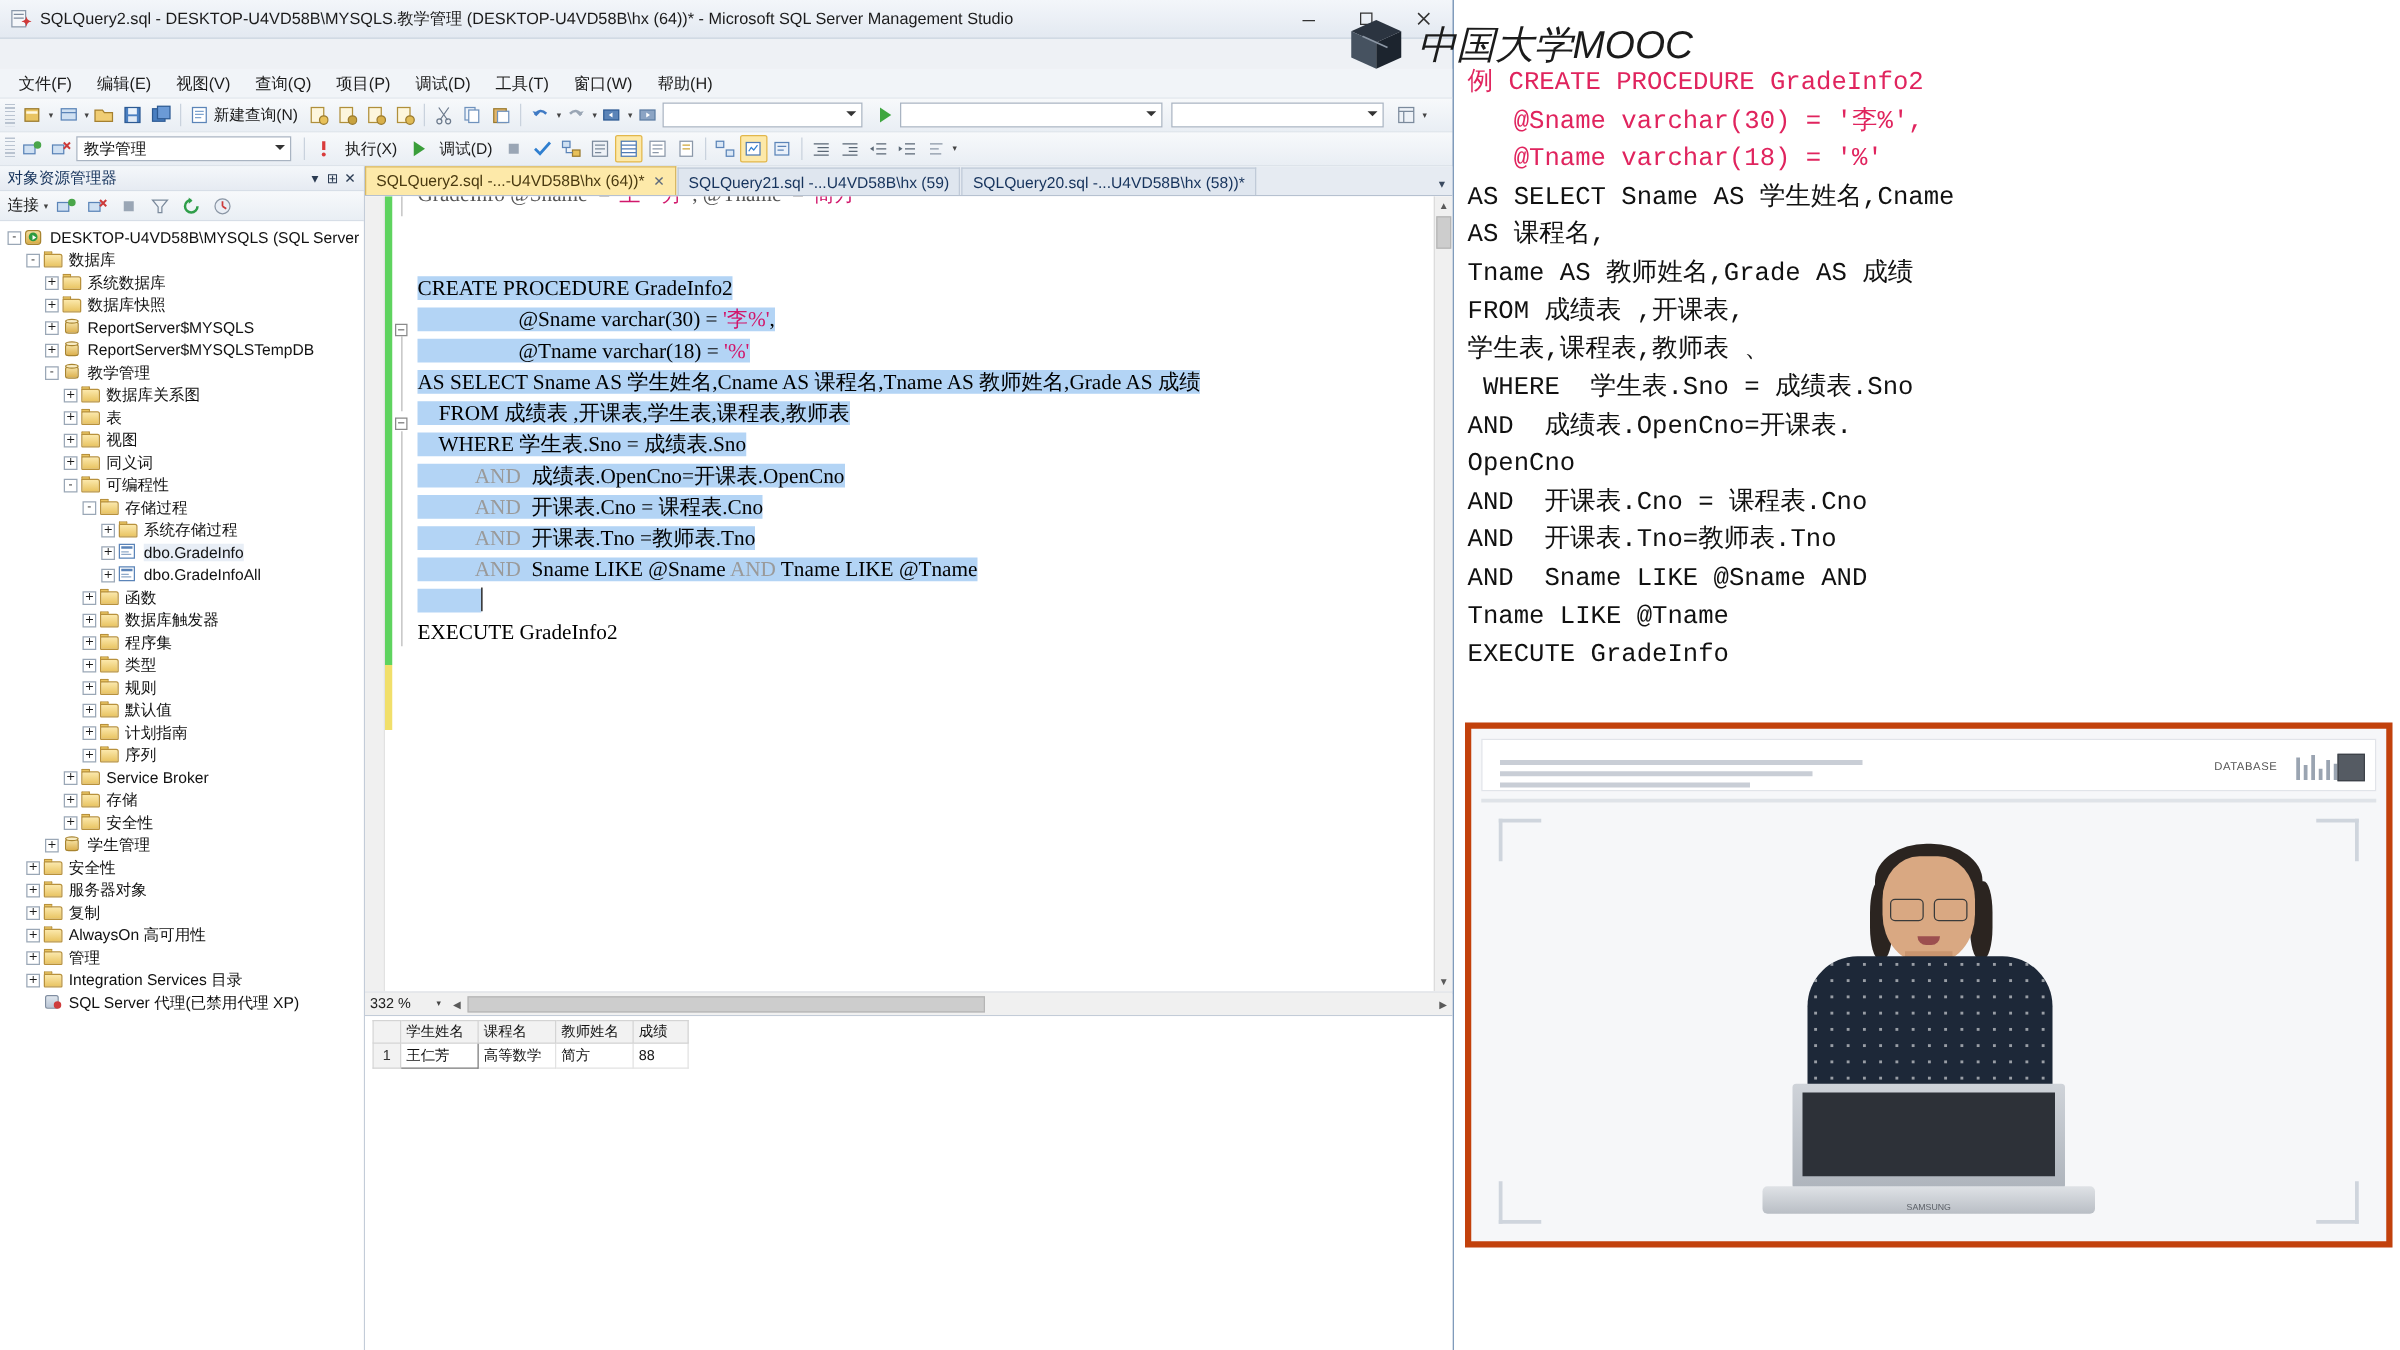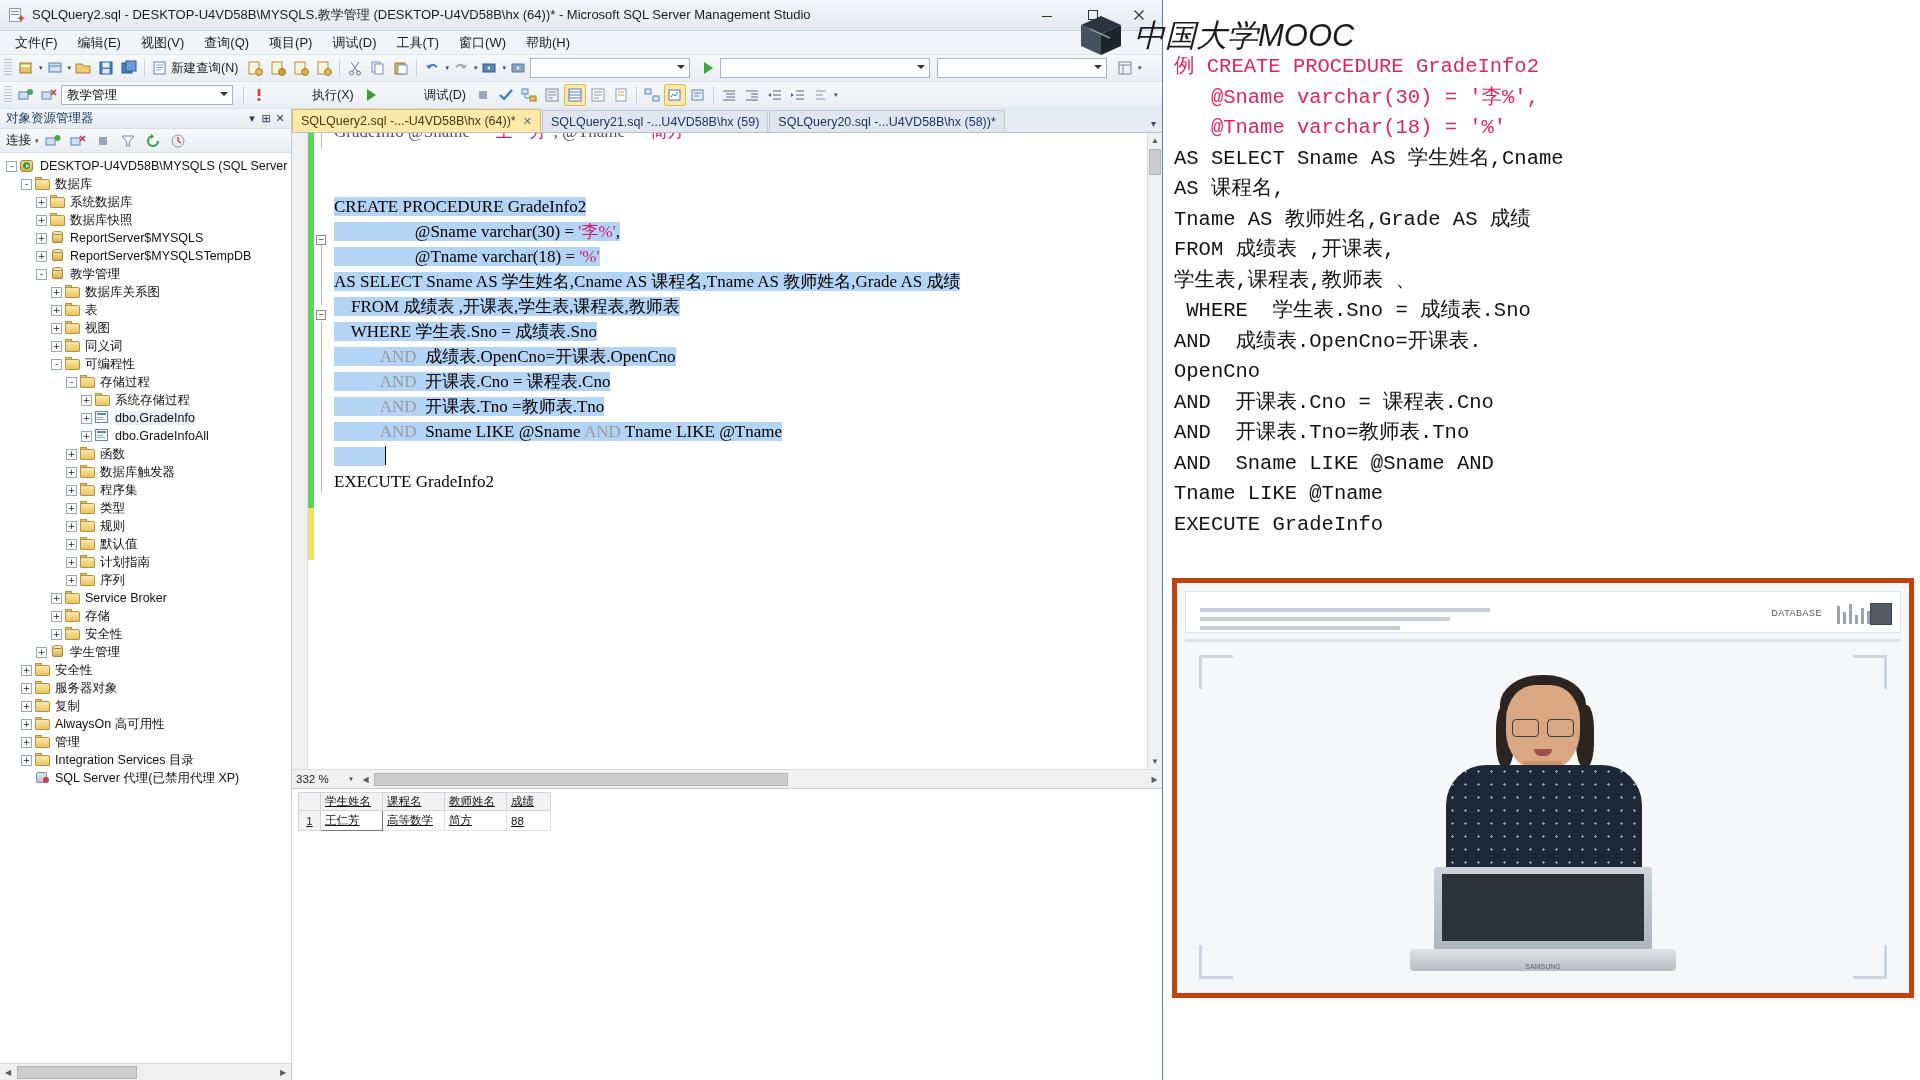--- a/index.html
+++ b/index.html
@@ -46,21 +46,21 @@
   .winbtn {
     width:46px; height:30px; display:flex; align-items:center; justify-content:center;
     font-size:15px; color:#333;
   }
   .winbtn:last-child { width:46px; }
   .winbtn svg { display:block; }
 
   
   .menubar {
     height:24px; background:#f1f4f8; border-bottom:1px solid #dfe5ec;
-    display:flex; align-items:center; padding-left:6px; gap:2px;
+    display:flex; align-items:center; padding-left:6px; gap:2px;margin-top:24px;
   }
   .menu-item {
     padding:2px 9px; font-size:13px; color:#1b1b1b; white-space:nowrap;
     font-family:"Liberation Sans","DejaVu Sans", sans-serif;
   }
 
   
   .toolbar {
     height:27px; background:linear-gradient(#f7f9fb,#e9eef4);
     border-bottom:1px solid #dde3ea;
@@ -71,21 +71,21 @@
   .tb-btn {
     width:22px; height:22px; display:flex; align-items:center; justify-content:center;
     border-radius:2px; position:relative;
   }
   .tb-btn.active { background:#fde9a9; border:1px solid #e2b74b; }
   .ico { width:16px; height:16px; display:block; }
   .tb-sep { width:1px; height:18px; background:#c9d2dd; margin:0 3px; }
   .tb-caret { font-size:7px; color:#444; margin-left:1px; }
   .tb-newquery { display:flex; align-items:center; gap:3px; padding:0 5px 0 3px; height:22px;
     font-size:12.5px; color:#1b1b1b; white-space:nowrap; }
-  .tb-text { font-size:12.5px; color:#1b1b1b; white-space:nowrap; padding:0 5px;margin-left:36px; }
+  .tb-text { font-size:12.5px; color:#1b1b1b; white-space:nowrap; padding:0 5px; }
   .tb-combo {
     width:172px; height:20px; background:#fff; border:1px solid #a9b4c2;
     display:flex; align-items:center; padding-left:5px; font-size:12.5px; color:#111;
     position:relative; margin-right:6px;
   }
   .tb-combo .arw { position:absolute; right:4px; top:6px; border-left:4px solid transparent;
     border-right:4px solid transparent; border-top:4px solid #333; }
   .tb-combo.w2 { width:210px; }
   .tb-combo.w3 { width:160px; }
 
@@ -213,21 +213,21 @@
   .res-tab { display:flex; align-items:center; gap:4px; font-size:12.5px; color:#111; }
   .gridicon { width:14px; height:12px; background:#fff; border:1px solid #4f7bb5; position:relative; }
   .gridicon:before { content:''; position:absolute; left:0; top:3px; width:12px; height:1px; background:#4f7bb5; }
   .gridicon:after { content:''; position:absolute; left:4px; top:0; width:1px; height:10px; background:#4f7bb5; }
   .msgicon { width:13px; height:13px; background:#fafafa; border:1px solid #888; position:relative; }
   .msgicon:before { content:''; position:absolute; left:2px; top:3px; width:8px; height:1px; background:#6a6a6a;
      box-shadow:0 3px 0 #6a6a6a, 0 6px 0 #6a6a6a; }
 
   .grid { flex:1; background:#fff; padding-left:6px; padding-top:3px; overflow:hidden; }
   .gtable { border-collapse:collapse; font-size:11.5px; color:#111;
-    font-family:"Liberation Sans","DejaVu Sans", sans-serif;text-decoration:underline; }
+    font-family:"Liberation Sans","DejaVu Sans", sans-serif; }
   .gtable th {
     background:#f2f2f2; border:1px solid #d4d4d4; font-weight:normal;
     font-size:11.5px; padding:1px 4px; text-align:left; height:18px;
   }
   .gtable td { border:1px solid #e2e2e2; padding:1px 4px; height:20px; vertical-align:middle; }
   .gtable td.rownum { background:#f2f2f2; text-align:center; width:22px; color:#333; border-color:#d4d4d4;}
   .gtable td.selcell { border:1px solid #7a7a7a; background:#fff; }
 
   
   .right { position:absolute; left:1164px; top:0; width:756px; height:1080px; background:#fff; }

